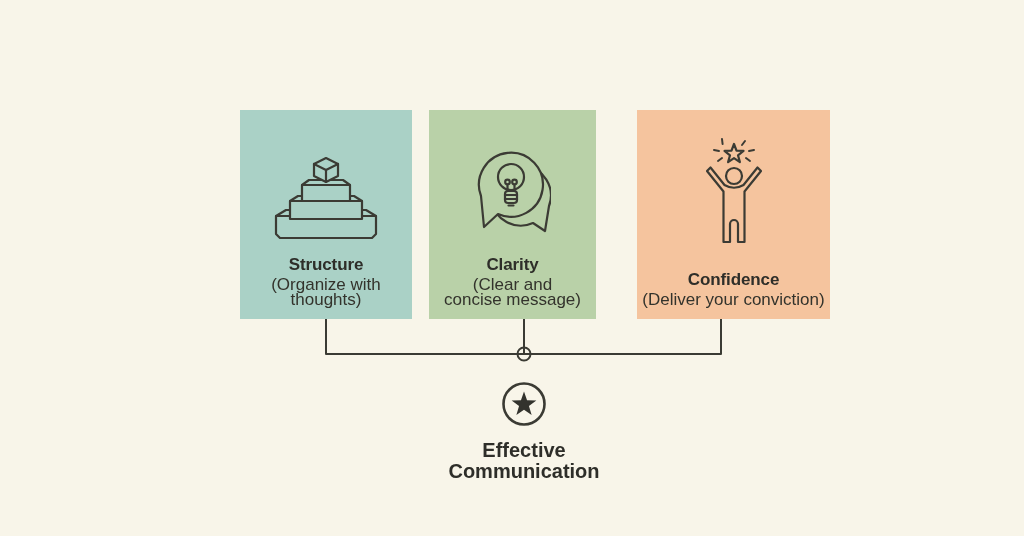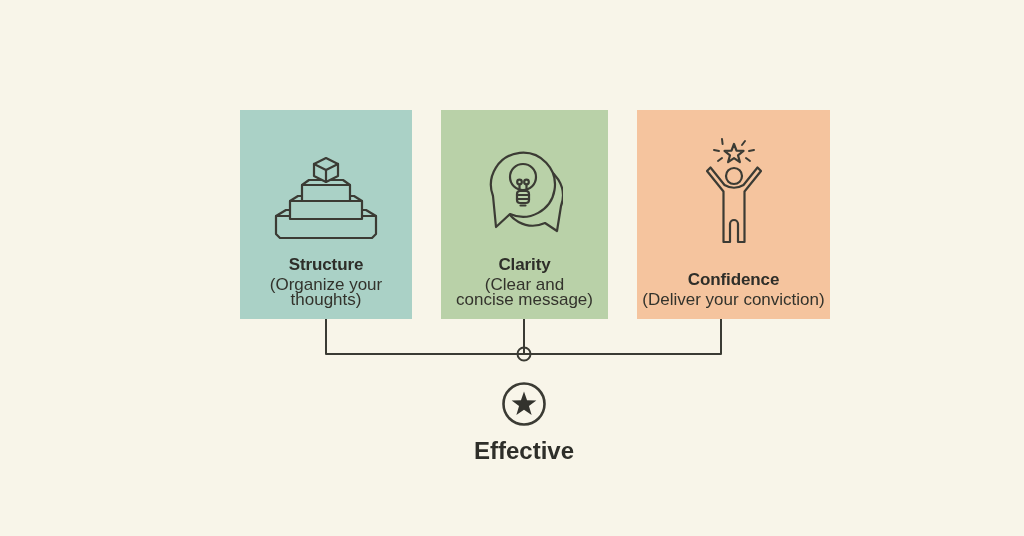--- a/index.html
+++ b/index.html
@@ -11,38 +11,38 @@
   .stage{position:absolute;inset:0;}
   svg{display:block;}
   .ink-stroke{stroke:#3b3b34;fill:none;stroke-width:2.2;stroke-linecap:round;stroke-linejoin:round;}
   .ink-thin{stroke:#3b3b34;fill:none;stroke-width:2;stroke-linecap:round;stroke-linejoin:round;}
   .card{
     position:absolute;top:110px;height:209px;box-sizing:border-box;
     display:flex;flex-direction:column;align-items:center;justify-content:flex-end;
     padding-bottom:12px;
   }
   .card-structure{left:240px;width:172px;}
-  .card-clarity{left:441px;width:167px;}
+  .card-clarity{left:429px;width:167px;}
   .card-confidence{left:637px;width:193px;}
   .card-icon{position:absolute;left:50%;transform:translateX(-50%);}
   .icon-pyramid{top:46px;}
   .icon-bubble{top:39px;}
   .icon-person{top:20px;}
   .card-title{
     font-size:17px;font-weight:700;color:#2e2e29;line-height:20px;
     text-align:center;letter-spacing:-0.1px;margin-bottom:2px;
   }
   .card-sub{
     font-size:17px;color:#33332c;line-height:15px;text-align:center;
   }
   .connector{position:absolute;left:0;top:0;}
   .star-badge{position:absolute;left:500px;top:380px;}
   .result-label{
     position:absolute;left:404px;top:440px;width:240px;text-align:center;
-    font-size:24px;font-weight:700;color:#2e2e29;line-height:21px;
+    font-size:20px;font-weight:700;color:#2e2e29;line-height:21px;
   }
 </style>
 </head>
 <body>
 
 <div class="stage" style="background-color: rgb(248, 245, 233);">
 
   <svg class="connector" width="1024" height="536" viewBox="0 0 1024 536" aria-hidden="true">
     <path class="ink-thin" d="M326 319 V354 M721 319 V354 M326 354 H721 M524 319 V354"></path>
     <circle cx="524" cy="354" r="6.5" class="ink-thin" fill="#f8f5e9"></circle>
@@ -60,21 +60,21 @@
 
         <path d="M28 29 L35 24 L69 24 L76 29 L76 45 L28 45 Z"></path>
         <path d="M28 29 H76" fill="none"></path>
 
         <path d="M40 8 L52 2 L64 8 L64 20 L52 26 L40 20 Z"></path>
         <path d="M40 8 L52 14 L64 8 M52 14 V26" fill="none"></path>
       </g>
     </svg>
     <div class="card-title">Structure</div>
     <div class="card-sub">
-      <span>(Organize your thoughts)</span>
+      <span>(Organize with thoughts)</span>
     </div>
   </div>
 
   <div class="card card-clarity" style="background-color: rgb(185, 209, 168);">
     <svg class="card-icon icon-bubble" width="76" height="84" viewBox="0 0 76 84" aria-hidden="true">
 
       <path class="ink-stroke" d="M74 57 A30 30 0 1 0 58 74 L70 82 Z"></path>
 
       <path d="M6 47 A32 32 0 1 1 23 65 L9 78 Z" stroke="#3b3b34" stroke-width="2.2" stroke-linejoin="round" stroke-linecap="round" fill="#b9d1a8"></path>
 
@@ -116,15 +116,16 @@
     </div>
   </div>
 
   <svg class="star-badge" width="48" height="48" viewBox="0 0 48 48" aria-hidden="true">
     <circle cx="24" cy="24" r="20.5" fill="none" stroke="#3b3b34" stroke-width="2.6"></circle>
     <path fill="#33332d" d="M24 11.5 L27.06 20.29 L36.36 20.48 L28.95 26.11 L31.64 35.02 L24 29.7 L16.36 35.02 L19.05 26.11 L11.64 20.48 L20.94 20.29 Z"></path>
   </svg>
 
   <div class="result-label">
     <span>Effective</span><br>
+    <span>Communication</span>
   </div>
 
 </div>
 
 </body></html>

